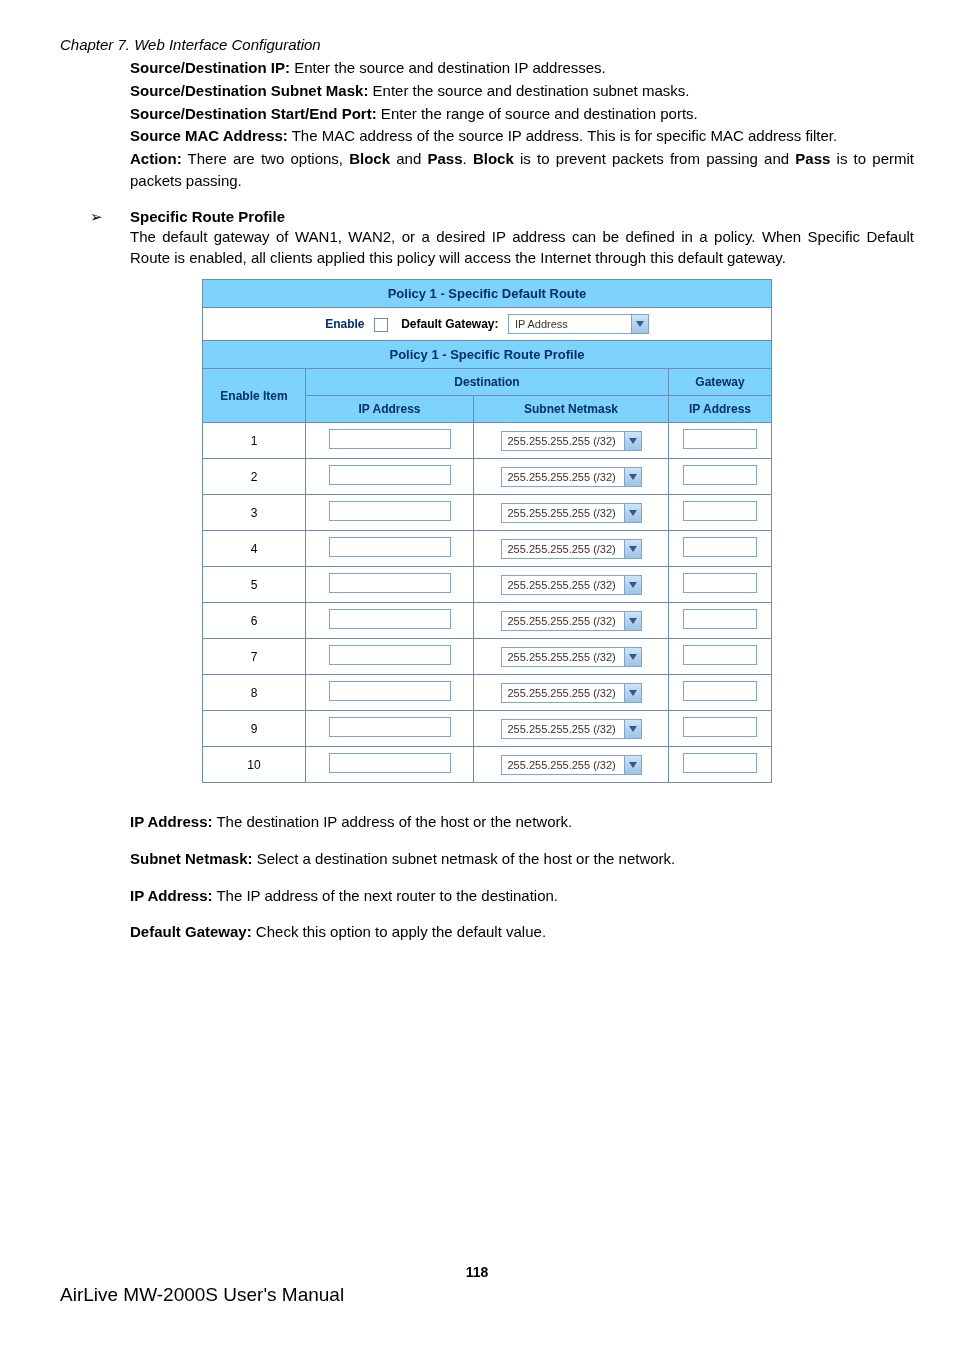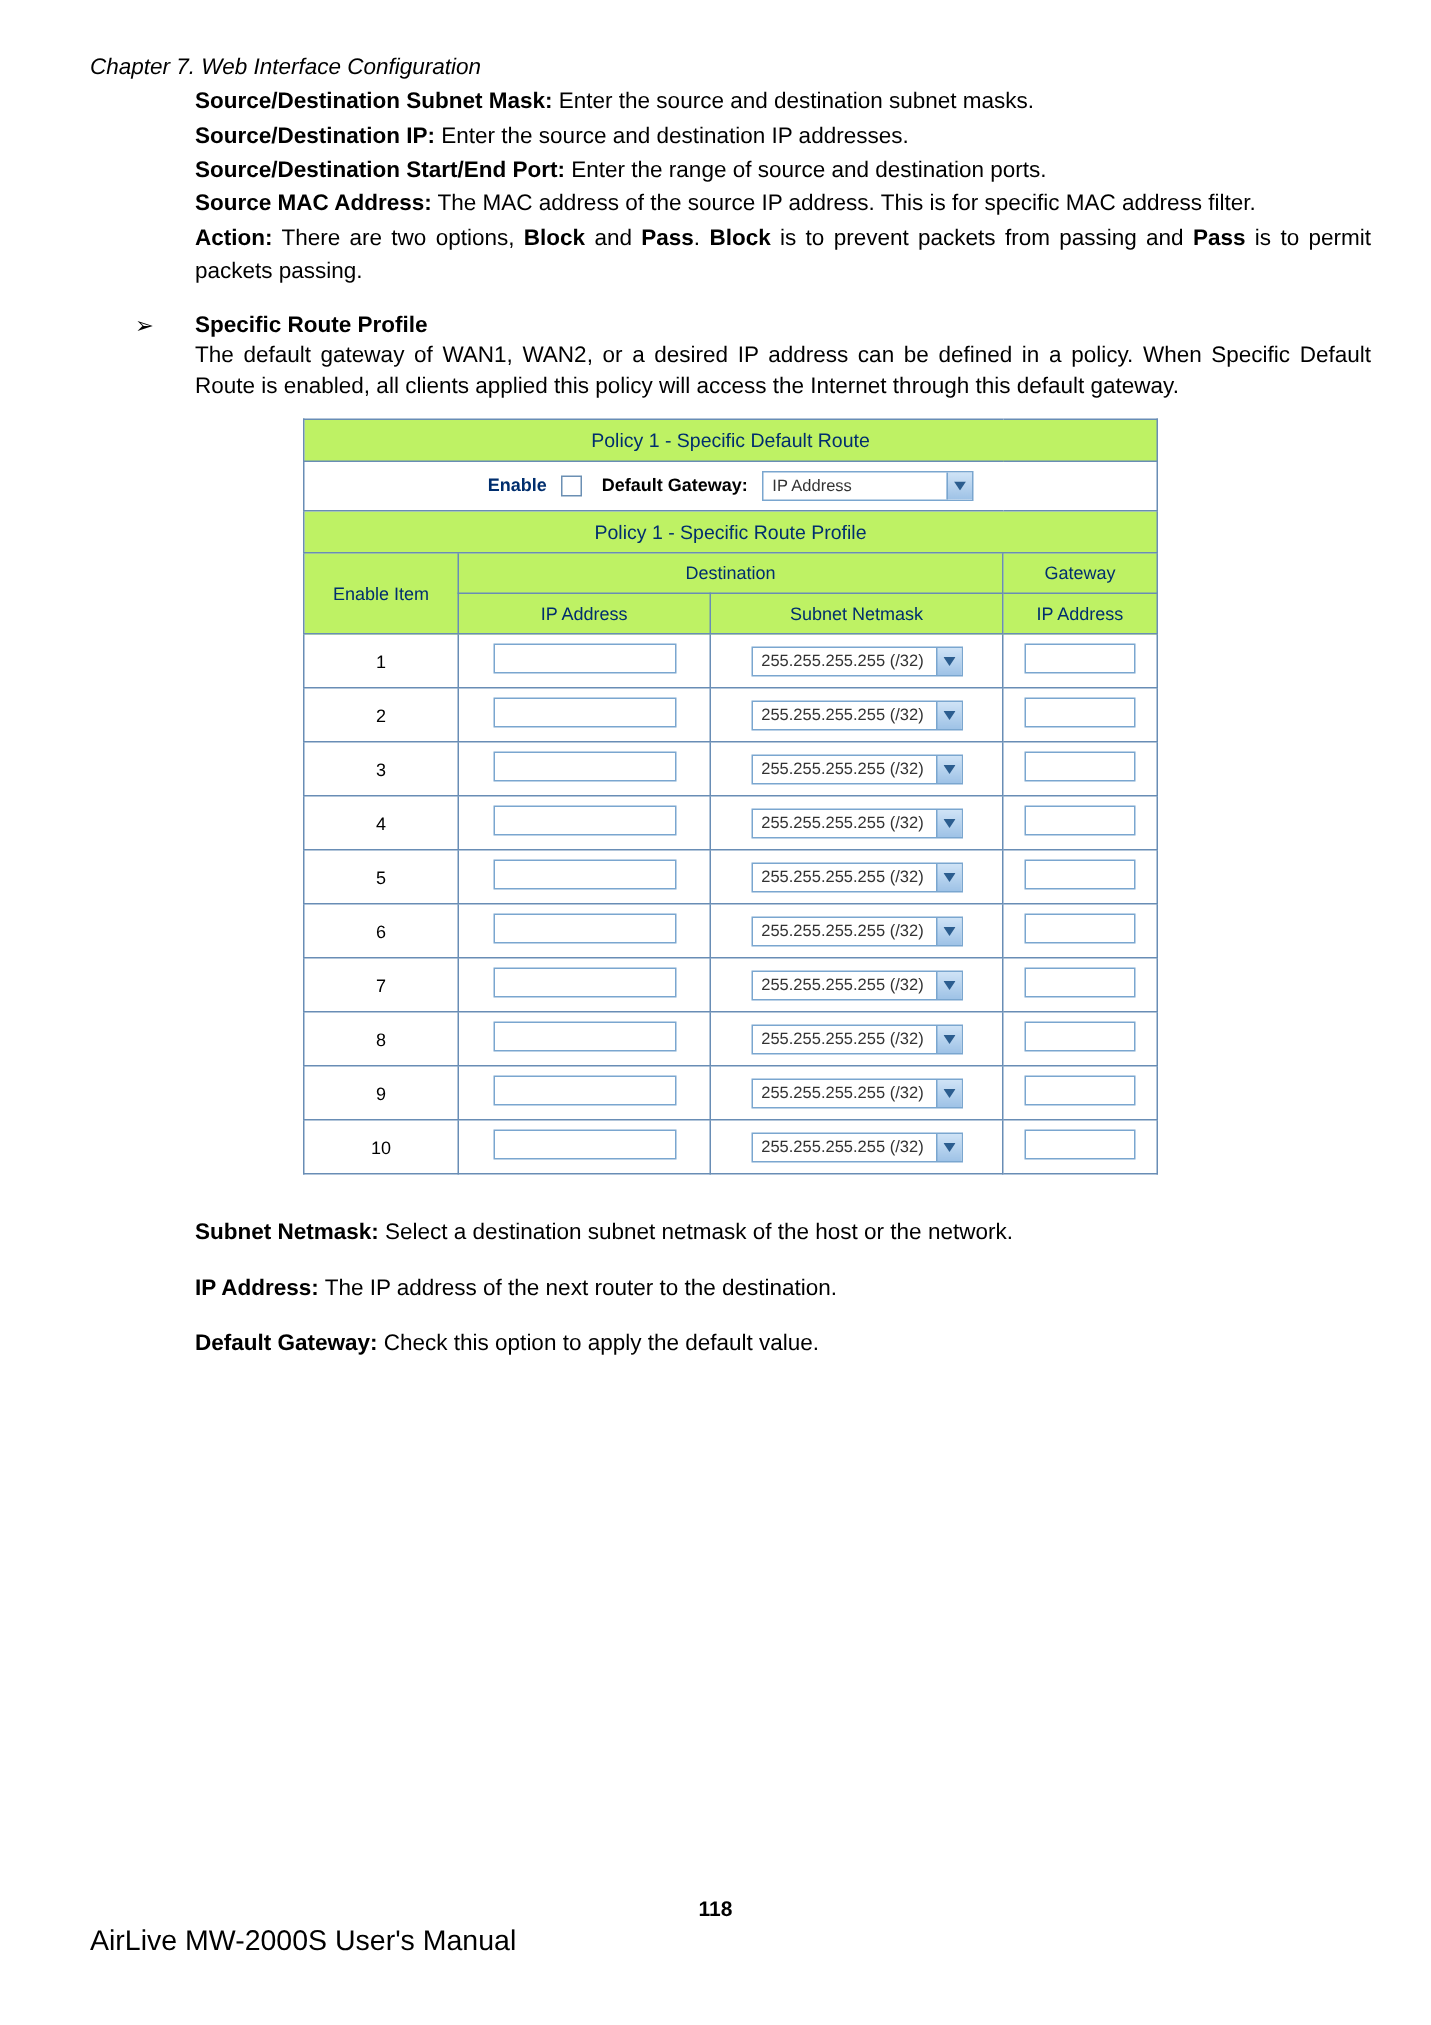--- a/index.html
+++ b/index.html
@@ -65,23 +65,23 @@
     width: 100%;
     font-size: 12px;
   }
   table.route th, table.route td {
     border: 1px solid #698db5;
     padding: 6px 6px;
     text-align: center;
     vertical-align: middle;
   }
   table.route th {
-    background: #bef264;
+    background: #7dd3fc;
     color: #002e6e;
-    font-weight: normal;
+    font-weight: bold;
   }
   .hdr-big {
     color: #002e6e;
     font-weight: bold;
     font-size: 13px;
     padding: 8px 0;
   }
   .left-cell {
     text-align: left;
     padding-left: 10px;
@@ -176,24 +176,24 @@
   }
 </style>
 </head>
 <body>
 
 <div class="page">
   <div class="chapter-title">Chapter 7.    Web Interface Configuration</div>
 
   <div class="body-text">
     <p>
+      <b>Source/Destination IP:</b><span> Enter the source and destination IP addresses.</span>
+    </p>
+    <p>
       <b>Source/Destination Subnet Mask:</b><span> Enter the source and destination subnet masks.</span>
-    </p>
-    <p>
-      <b>Source/Destination IP:</b><span> Enter the source and destination IP addresses.</span>
     </p>
     <p>
       <b>Source/Destination Start/End Port:</b><span> Enter the range of source and destination ports.</span>
     </p>
     <p class="justify">
       <b>Source MAC Address:</b><span> The MAC address of the source IP address. This is for specific MAC address filter.</span>
     </p>
     <p class="justify">
       <b>Action:</b><span> There are two options, </span><b>Block</b><span> and </span><b>Pass</b><span>. </span><b>Block</b><span> is to prevent packets from passing and </span><b>Pass</b><span> is to permit packets passing.</span>
     </p>
@@ -369,20 +369,23 @@
                 </span>
               </span></td>
             <td><span class="gw-input"></span></td>
           </tr>
         </tbody>
     </table>
   </div>
 
   <div class="lower-text">
     <p>
+      <b>IP Address:</b><span> The destination IP address of the host or the network.</span>
+    </p>
+    <p>
       <b>Subnet Netmask:</b><span> Select a destination subnet netmask of the host or the network.</span>
     </p>
     <p>
       <b>IP Address:</b><span> The IP address of the next router to the destination.</span>
     </p>
     <p>
       <b>Default Gateway:</b><span> Check this option to apply the default value.</span>
     </p>
   </div>
 </div>

